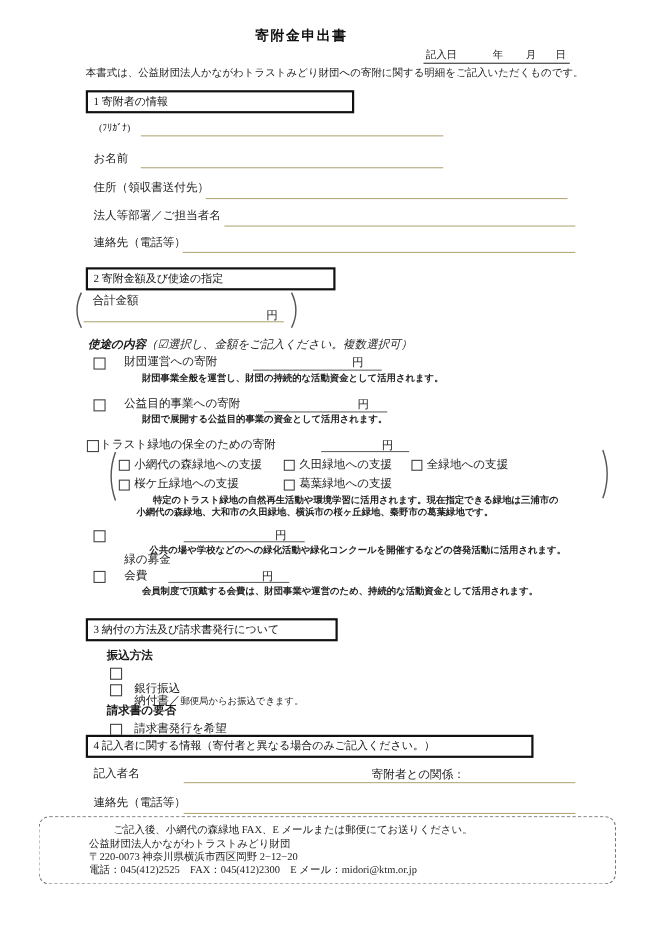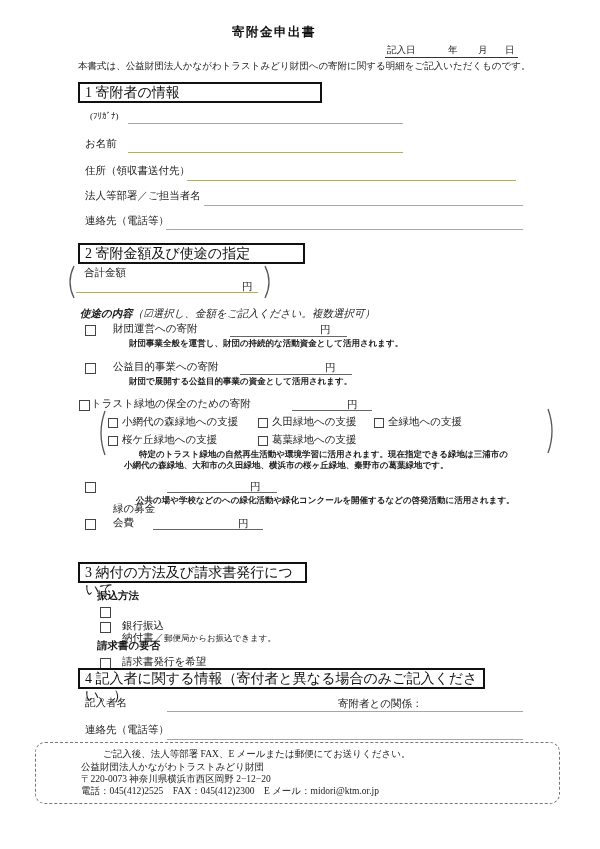--- a/index.html
+++ b/index.html
@@ -8,21 +8,21 @@
         font-family:"Liberation Serif","DejaVu Serif",serif;color:#222;}
   .abs{position:absolute;white-space:nowrap;}
   .t{font-size:10.5px;color:#222;}
   .small{font-size:8.5px;}
   .b{font-family:"Liberation Sans","DejaVu Sans",sans-serif;font-weight:bold;font-size:10.5px;color:#1a1a1a;}
   .d{font-family:"Liberation Sans","DejaVu Sans",sans-serif;font-weight:bold;font-size:8.5px;color:#222;padding-left:24px;}
   .ln{position:absolute;height:1px;background:#b3aa7c;}
   .lnd{position:absolute;height:1px;background:#666;}
   .lnk{position:absolute;height:1px;background:#333;}
   .hbox{position:absolute;border:2px solid #111;height:17px;line-height:17px;
-        padding-left:5px;font-size:14px;color:#111;background:#fff;}
+        padding-left:5px;font-size:10px;color:#111;background:#fff;}
   .cb{position:absolute;width:9px;height:9px;border:1px solid #444;background:#fff;}
   .cbs{position:absolute;width:8px;height:8px;border:1px solid #444;background:#fff;}
   .title{font-size:12.5px;font-weight:bold;letter-spacing:1.5px;color:#111;
          font-family:"Liberation Sans","DejaVu Sans",sans-serif;}
   .foot{position:absolute;border:1px dashed #777;border-radius:10px;background:#fff;}
   svg{display:block;}
 </style>
 </head>
 <body>
 
@@ -121,20 +121,21 @@
   <span class="cb" style="left:85px;top:482px;"></span>
   <div class="abs t" style="left:113px;top:502px;">緑の募金</div>
   <div class="lnd" style="left:167px;top:492px;width:110px;"></div>
   <div class="abs t" style="left:250px;top:480px;">円</div>
   <div class="abs d" style="left:112px;top:495px;">公共の場や学校などのへの緑化活動や緑化コンクールを開催するなどの啓発活動に活用されます。</div>
 
   <span class="cb" style="left:85px;top:519px;"></span>
   <div class="abs t" style="left:113px;top:516px;">会費</div>
   <div class="lnd" style="left:153px;top:529px;width:110px;"></div>
   <div class="abs t" style="left:238px;top:517px;">円</div>
+  <div class="abs d" style="left:105px;top:532px;">会員制度で頂戴する会費は、財団事業や運営のため、持続的な活動資金として活用されます。</div>
 
   <div class="hbox" style="left:78px;top:562px;width:220px;">3 納付の方法及び請求書発行について</div>
 
   <div class="abs b" style="left:97px;top:589px;">振込方法</div>
 
   <span class="cb" style="left:100px;top:607px;"></span>
   <div class="abs" style="left:122px;top:604px;margin-top:23px;">
     <span class="t">納付書／</span><span class="t small">郵便局からお振込できます。</span>
   </div>
 
@@ -149,18 +150,18 @@
   <div class="hbox" style="left:78px;top:668px;width:398px;">4 記入者に関する情報（寄付者と異なる場合のみご記入ください。）</div>
 
   <div class="abs t" style="left:85px;top:696px;">記入者名</div>
   <div class="ln" style="left:167px;top:711px;width:356px;"></div>
   <div class="abs t" style="left:338px;top:697px;">寄附者との関係：</div>
 
   <div class="abs t" style="left:85px;top:723px;">連絡先（電話等）</div>
   <div class="ln" style="left:167px;top:739px;width:356px;"></div>
 
   <div class="foot" style="left:35px;top:742px;width:523px;height:60px;"></div>
-  <div class="abs t" style="left:103px;top:748px;font-size:9.5px;">ご記入後、法人等部署 FAX、E メールまたは郵便にてお送りください。</div>
+  <div class="abs t" style="left:103px;top:748px;font-size:9.5px;">ご記入後、小網代の森緑地 FAX、E メールまたは郵便にてお送りください。</div>
   <div class="abs t" style="left:81px;top:761px;font-size:9.5px;">公益財団法人かながわトラストみどり財団</div>
   <div class="abs t" style="left:81px;top:773px;font-size:9.5px;">〒220-0073 神奈川県横浜市西区岡野 2−12−20</div>
   <div class="abs t" style="left:81px;top:785px;font-size:9.5px;">電話：045(412)2525　FAX：045(412)2300　E メール：midori@ktm.or.jp</div>
 
 </div>
 
 </body></html>

